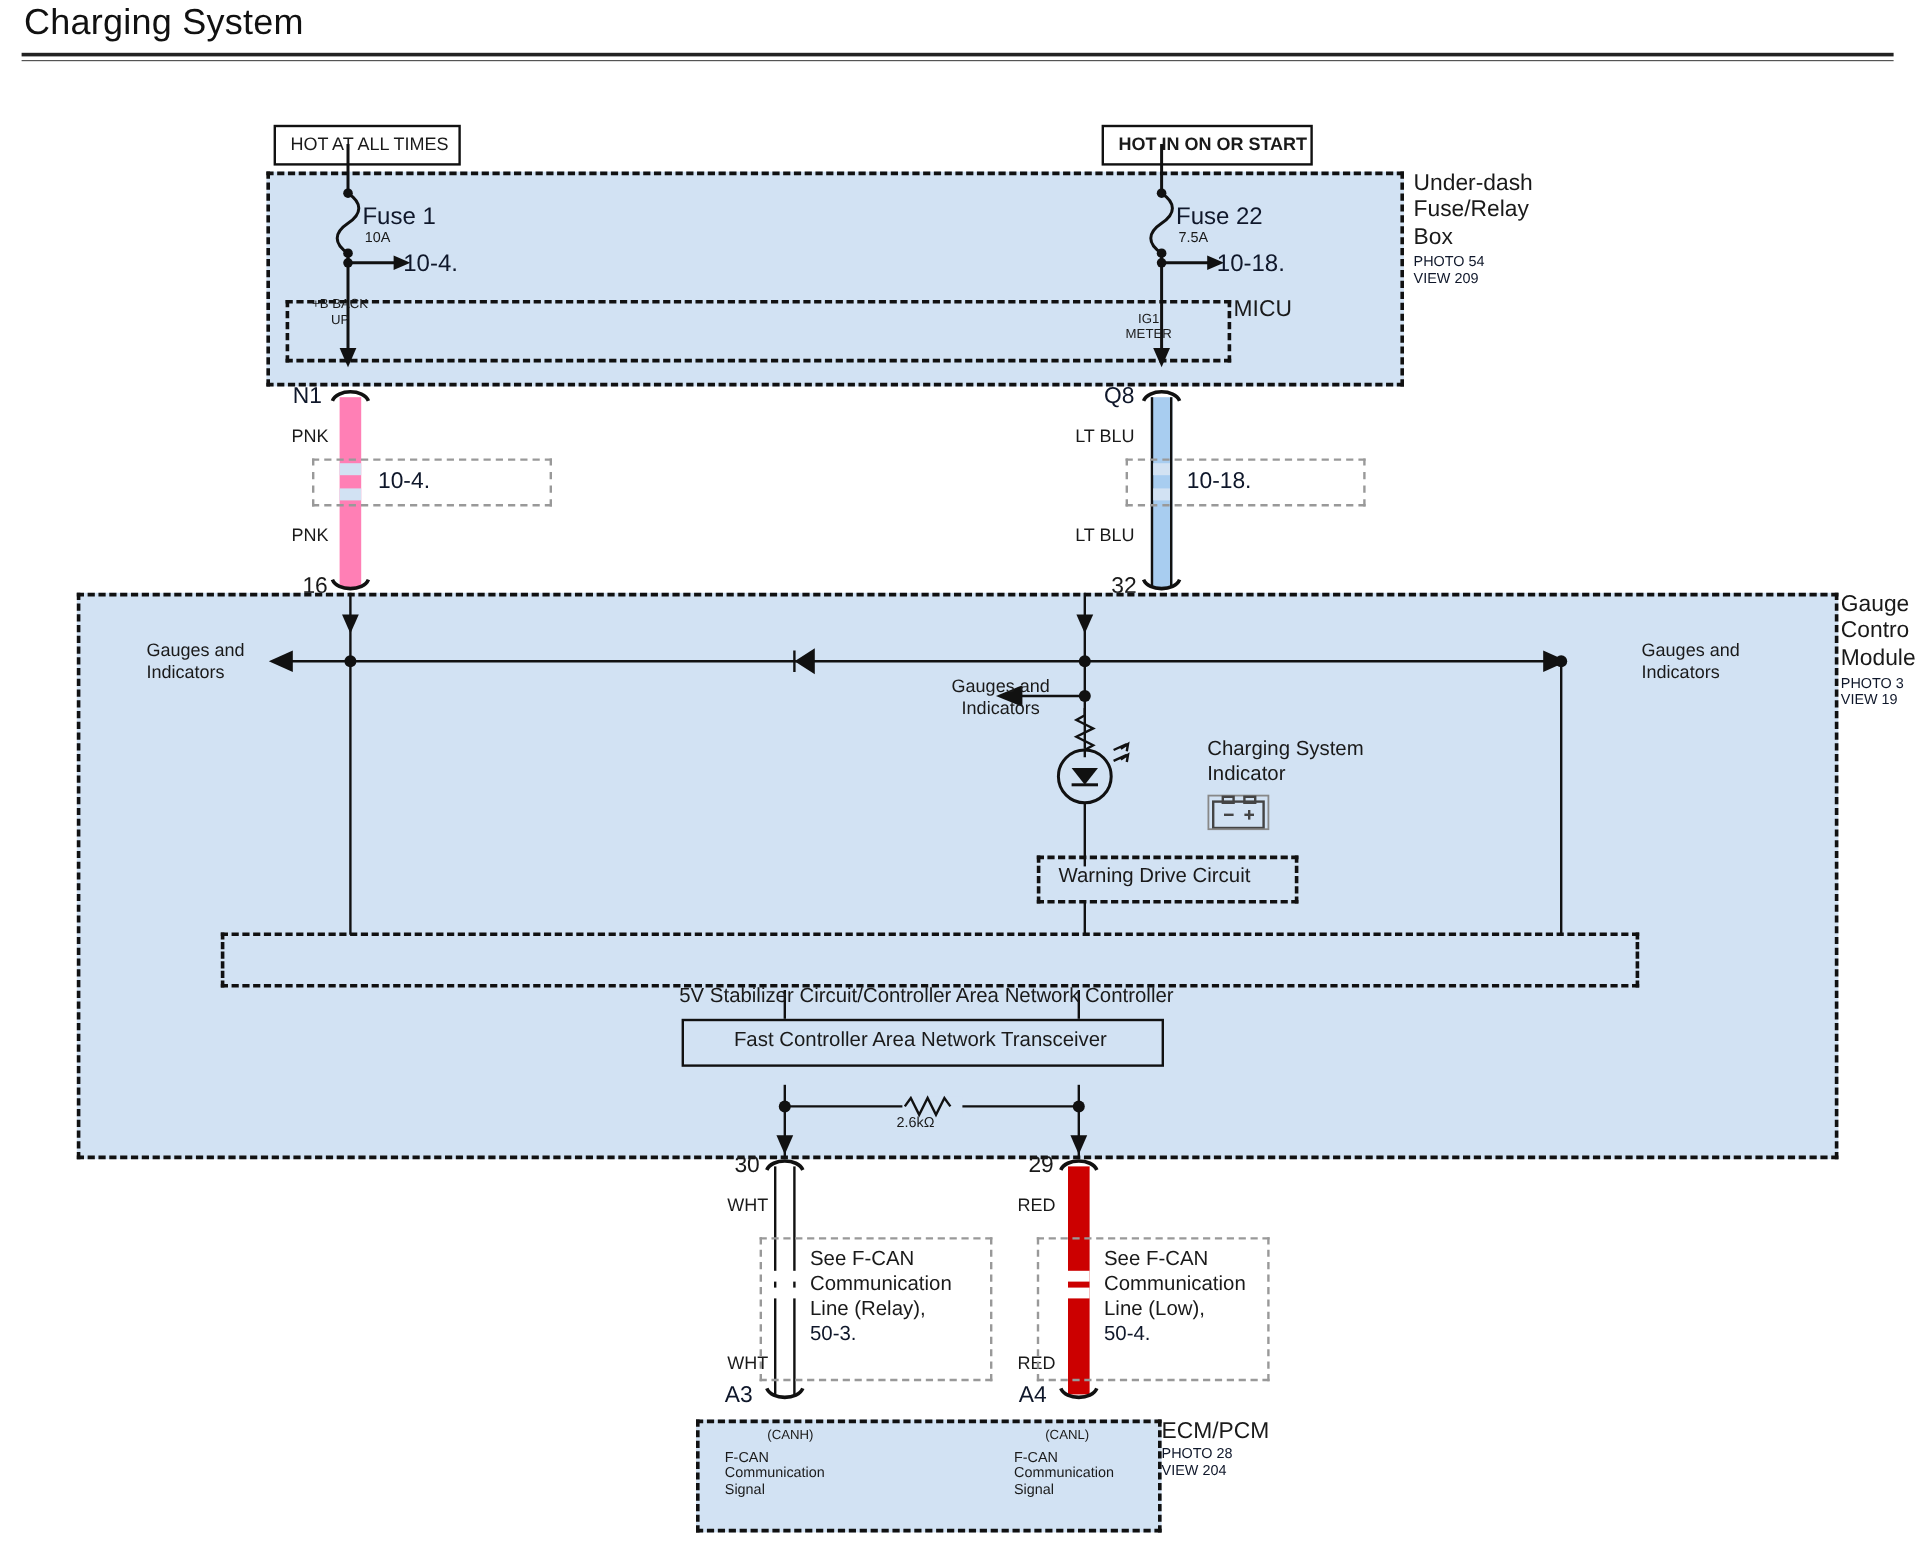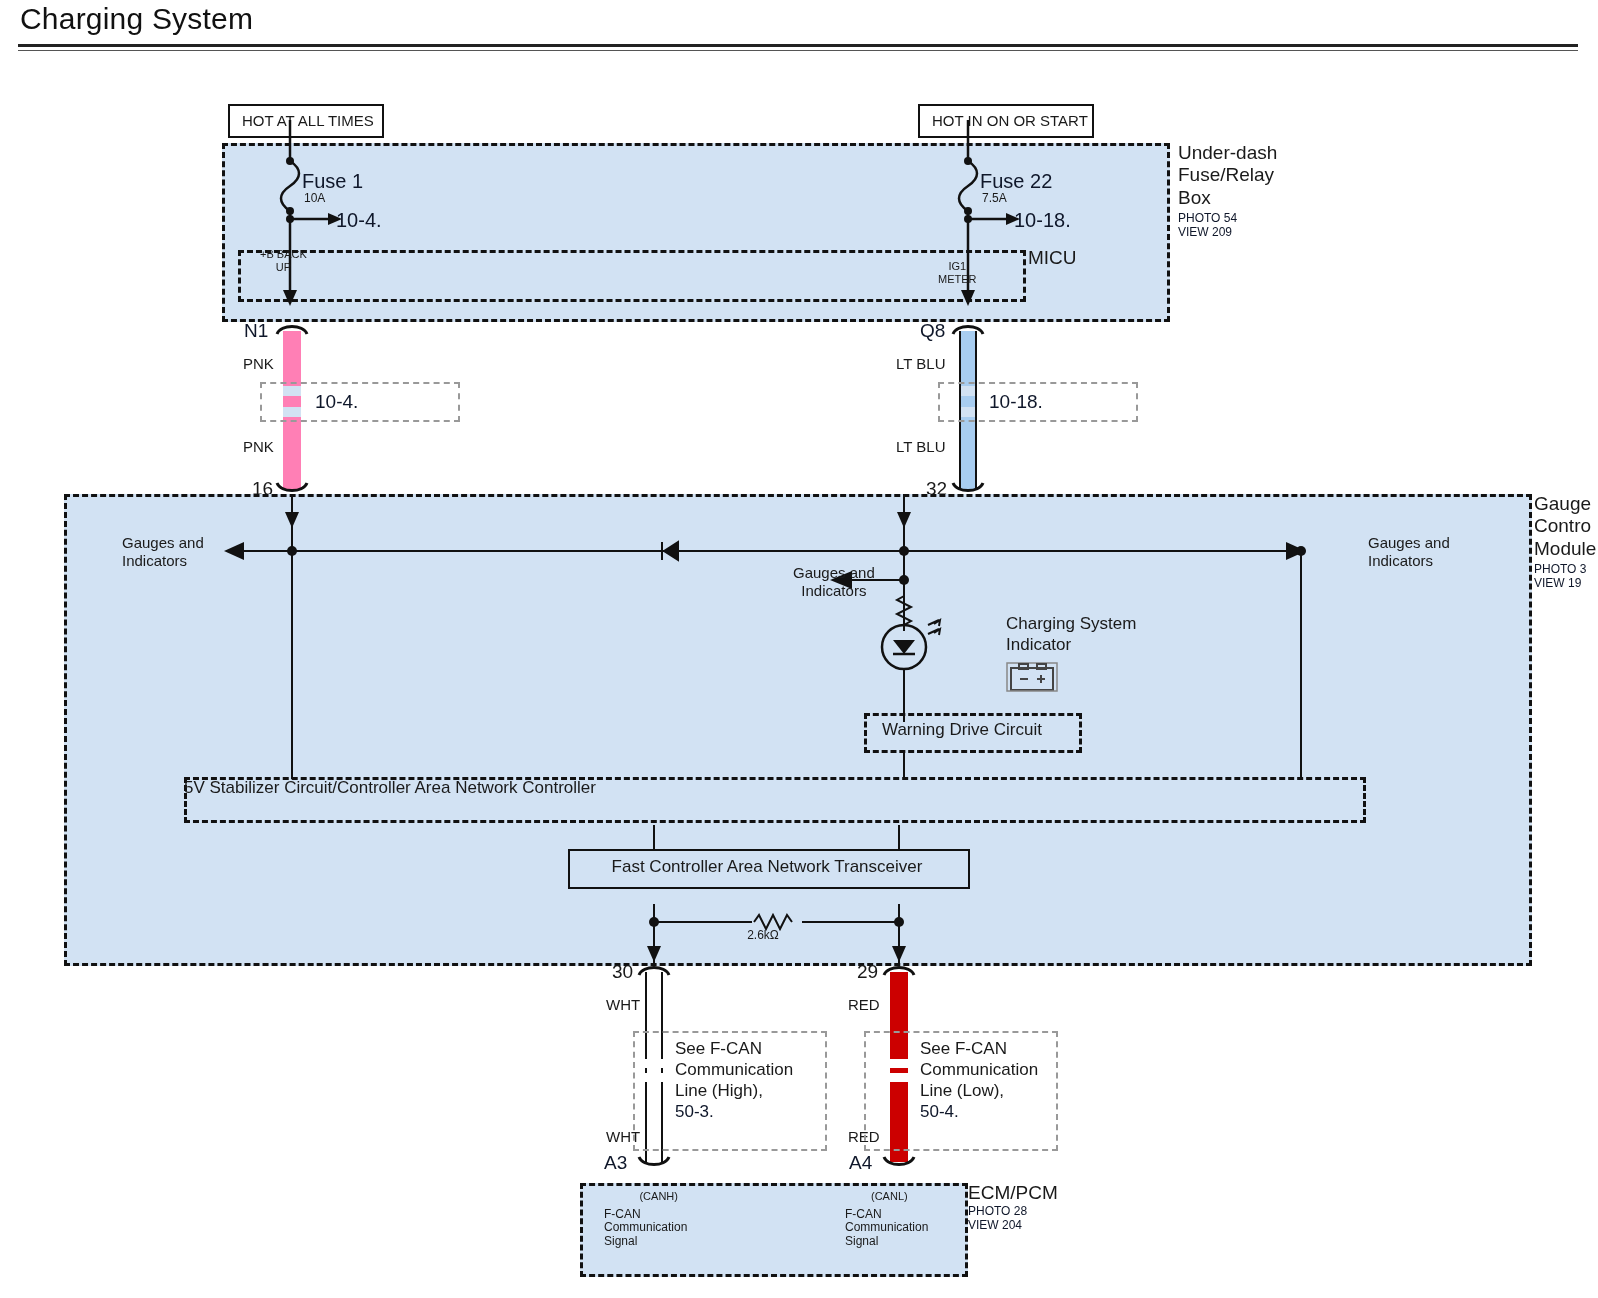--- a/index.html
+++ b/index.html
@@ -25,21 +25,21 @@
 </head>
 <body>
 
 <div class="abs" id="page-title">Charging System</div>
 <div class="abs" id="title-rule"></div>
 <div class="abs" id="title-rule2"></div>
 
 <div class="abs solidbox" style="left:228px;top:104px;width:152px;height:30px;">
   <div class="lbl abs" style="left:12px;top:6px;">HOT AT ALL TIMES</div>
 </div>
-<div class="abs solidbox" style="left:918px;top:104px;width:172px;height:30px;">
+<div class="abs solidbox" style="left:918px;top:104px;width:172px;height:30px;font-weight:bold;">
   <div class="lbl abs" style="left:12px;top:6px;">HOT IN ON OR START</div>
 </div>
 
 <div class="abs dashbox" style="left:222px;top:143px;width:942px;height:173px;"></div>
 
 <div class="abs" style="left:1178px;top:142px;">
   <div class="lbl" style="font-size:19px;line-height:1.18;">Under-dash</div>
   <div class="lbl" style="font-size:19px;line-height:1.18;">Fuse/Relay</div>
   <div class="lbl" style="font-size:19px;line-height:1.18;">Box</div>
   <div class="lbl-sm blue" style="margin-top:3px;">PHOTO 54</div>
@@ -228,21 +228,21 @@
     <line x1="14" y1="19" x2="22" y2="19" stroke="#444" stroke-width="2"></line>
     <line x1="31" y1="19" x2="39" y2="19" stroke="#444" stroke-width="2"></line>
     <line x1="35" y1="15" x2="35" y2="23" stroke="#444" stroke-width="2"></line>
   </svg>
 </div>
 
 <div class="abs dashbox-inner" style="left:864px;top:713px;width:212px;height:34px;"></div>
 <div class="abs lbl" style="left:882px;top:720px;font-size:17px;">Warning Drive Circuit</div>
 
 <div class="abs dashbox-inner" style="left:184px;top:777px;width:1176px;height:40px;"></div>
-<div class="abs lbl" style="left:184px;top:778px;width:1176px;font-size:17px;">5V Stabilizer Circuit/Controller Area Network Controller</div>
+<div class="abs lbl" style="left:184px;top:820px;width:1176px;text-align:center;font-size:17px;">5V Stabilizer Circuit/Controller Area Network Controller</div>
 
 <div class="abs solidbox" style="left:568px;top:849px;width:398px;height:36px;background:#d2e2f3;"></div>
 <div class="abs lbl" style="left:568px;top:857px;width:398px;text-align:center;font-size:17px;">Fast Controller Area Network Transceiver</div>
 
 <div class="abs lbl-sm" style="left:703px;top:929px;width:120px;text-align:center;">2.6kΩ</div>
 
 <div class="abs" style="left:637px;top:963px;">
   <svg width="34" height="12">
       <path d="M2,12 C6,2 28,2 32,12" fill="none" stroke="#111" stroke-width="3"></path>
     </svg>
@@ -252,21 +252,21 @@
 <div class="abs" style="left:645px;top:972px;width:2px;height:190px;background:#111;"></div>
 <div class="abs" style="left:661px;top:972px;width:2px;height:190px;background:#111;"></div>
 <div class="abs" style="left:644px;top:1059px;width:20px;height:9px;background:#fff;"></div>
 <div class="abs" style="left:644px;top:1073px;width:20px;height:9px;background:#fff;"></div>
 <div class="abs lbl" style="left:606px;top:996px;">WHT</div>
 <div class="abs lbl" style="left:606px;top:1128px;">WHT</div>
 <div class="abs splicebox" style="left:633px;top:1031px;width:190px;height:116px;"></div>
 <div class="abs" style="left:672px;top:1038px;background:#fff;padding:0 3px;">
   <div class="lbl" style="font-size:17px;line-height:1.24;">See F-CAN</div>
   <div class="lbl" style="font-size:17px;line-height:1.24;">Communication</div>
-  <div class="lbl" style="font-size:17px;line-height:1.24;">Line (High),</div>
+  <div class="lbl" style="font-size:17px;line-height:1.24;">Line (Relay),</div>
   <div class="lbl blue" style="font-size:17px;line-height:1.24;">50-3.</div>
 </div>
 <div class="abs" style="left:637px;top:1155px;">
   <svg width="34" height="12">
       <path d="M2,2 C6,12 28,12 32,2" fill="none" stroke="#111" stroke-width="3"></path>
     </svg>
 </div>
 <div class="abs lbl blue" style="left:604px;top:1152px;font-size:19px;">A3</div>
 
 <div class="abs" style="left:882px;top:963px;">

